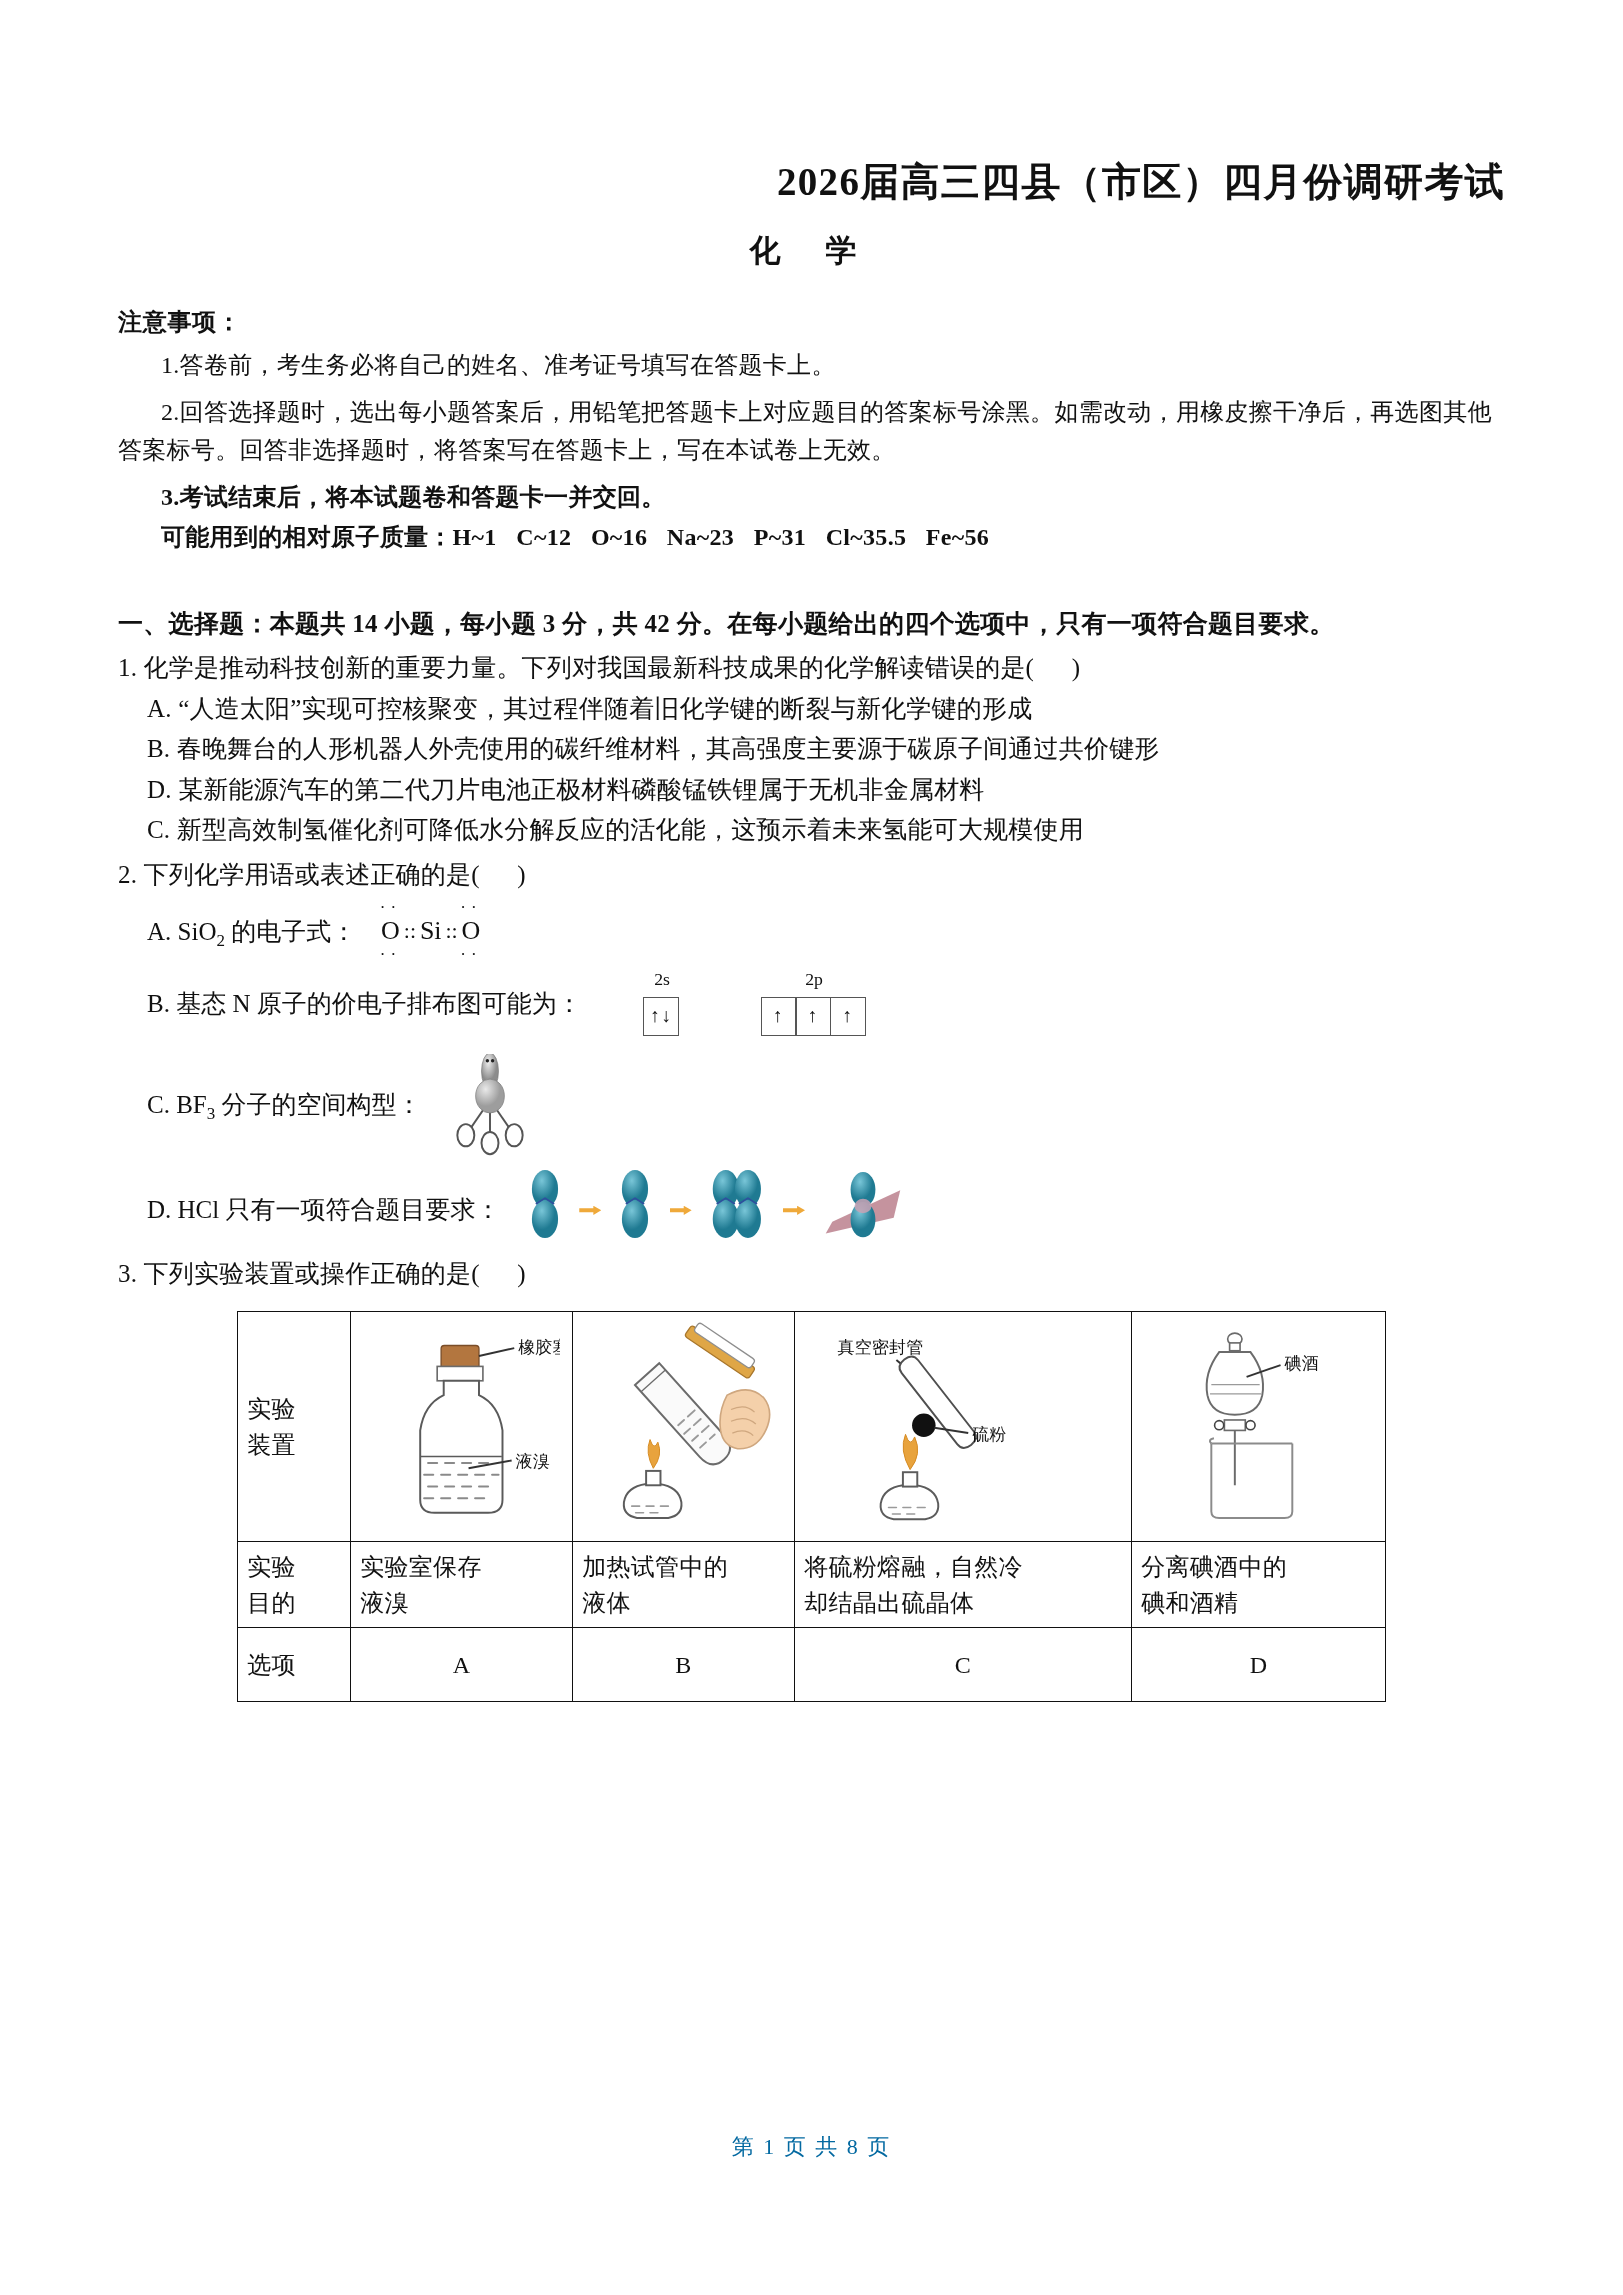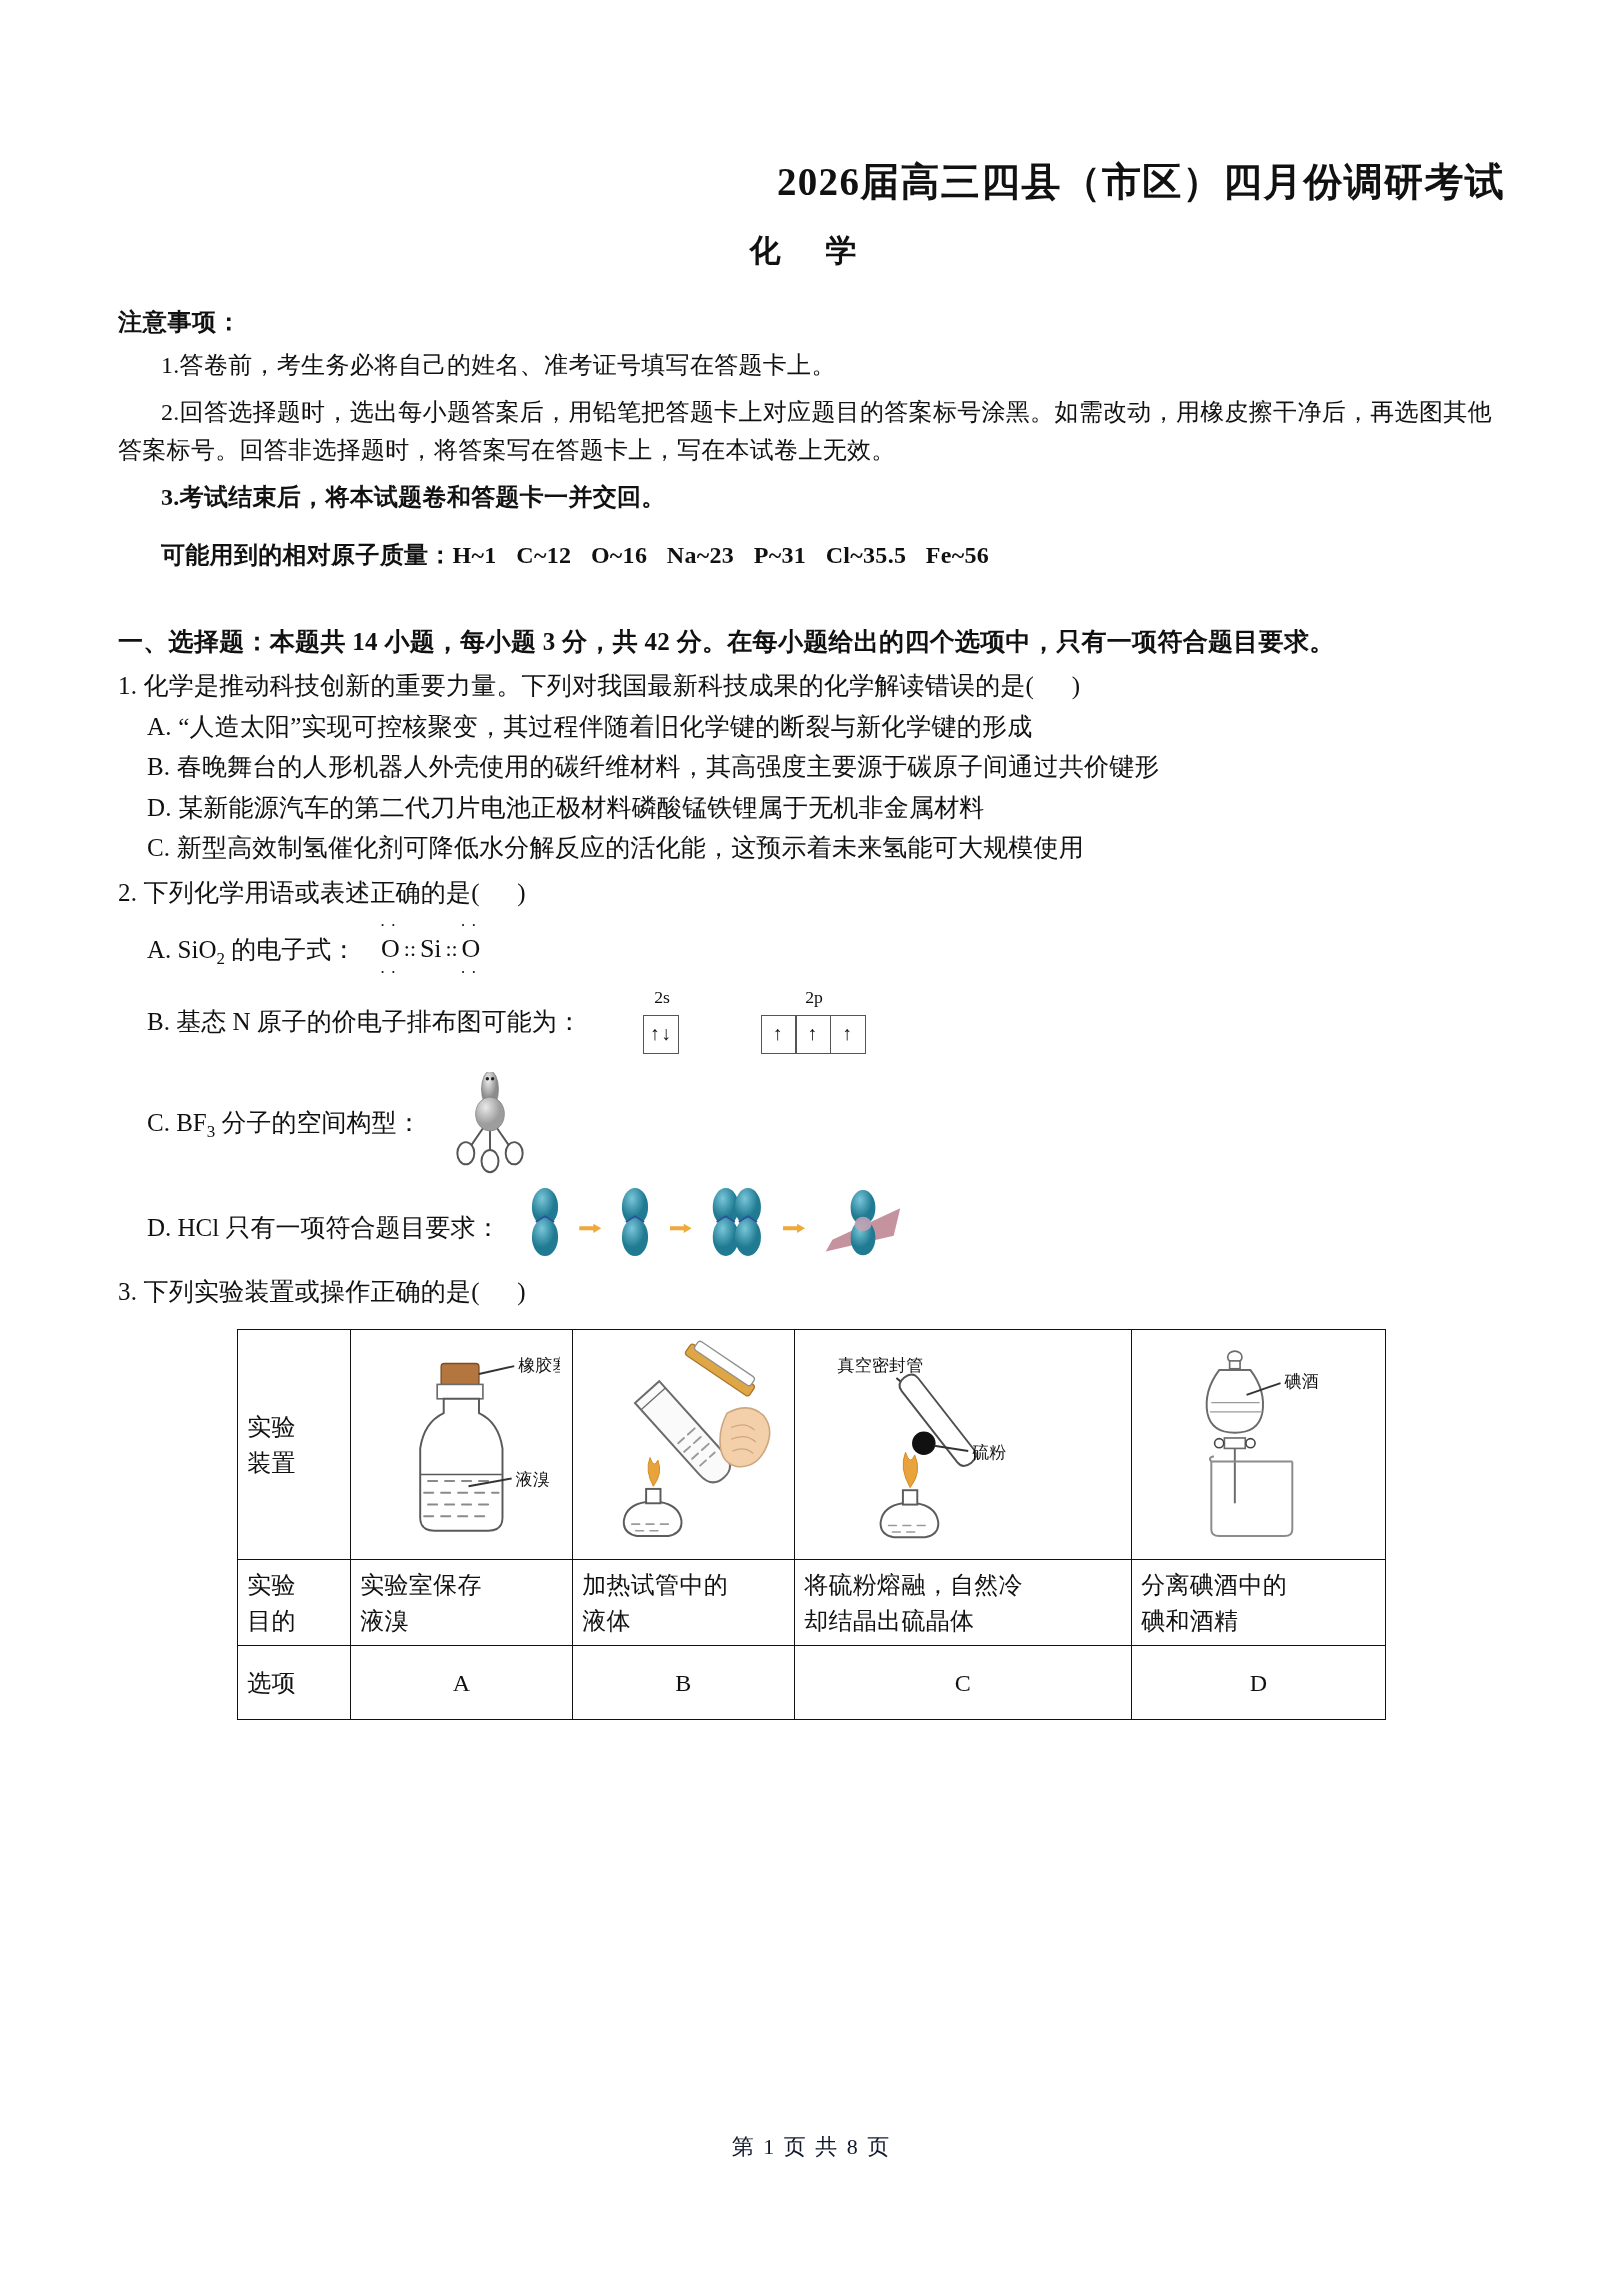--- a/index.html
+++ b/index.html
@@ -46,21 +46,21 @@
     font-size:24px;
     line-height:1.62;
     margin-top:7.9px;
     text-indent:43px;
     letter-spacing:0.3px;
   }
   .notice-item.b{ font-weight:bold; }
   .atomic-mass{
     font-size:24px;
     font-weight:bold;
-    margin-top:22px;
+    margin-top:4px;
     text-indent:43px;
     letter-spacing:0.3px;
   }
   .atomic-mass .sp{ display:inline-block; width:19.6px; }
 
   
   .section-head{
     margin-top:51px;
     font-size:25px;
     font-weight:bold;
@@ -201,21 +201,21 @@
   .fig-cell svg{ display:block; margin:0 auto; }
 
   
   .footer{
     position:absolute;
     left:0; right:0;
     top:2132px;
     text-align:center;
     font-size:22px;
     letter-spacing:2px;
-    color:#0f172a;
+    color:#0369a1;
   }
 </style>
 </head>
 <body>
 
 <div class="page">
 
   <div class="doc-title">2026届高三四县（市区）四月份调研考试</div>
   <div class="doc-subtitle">化 学</div>
 

